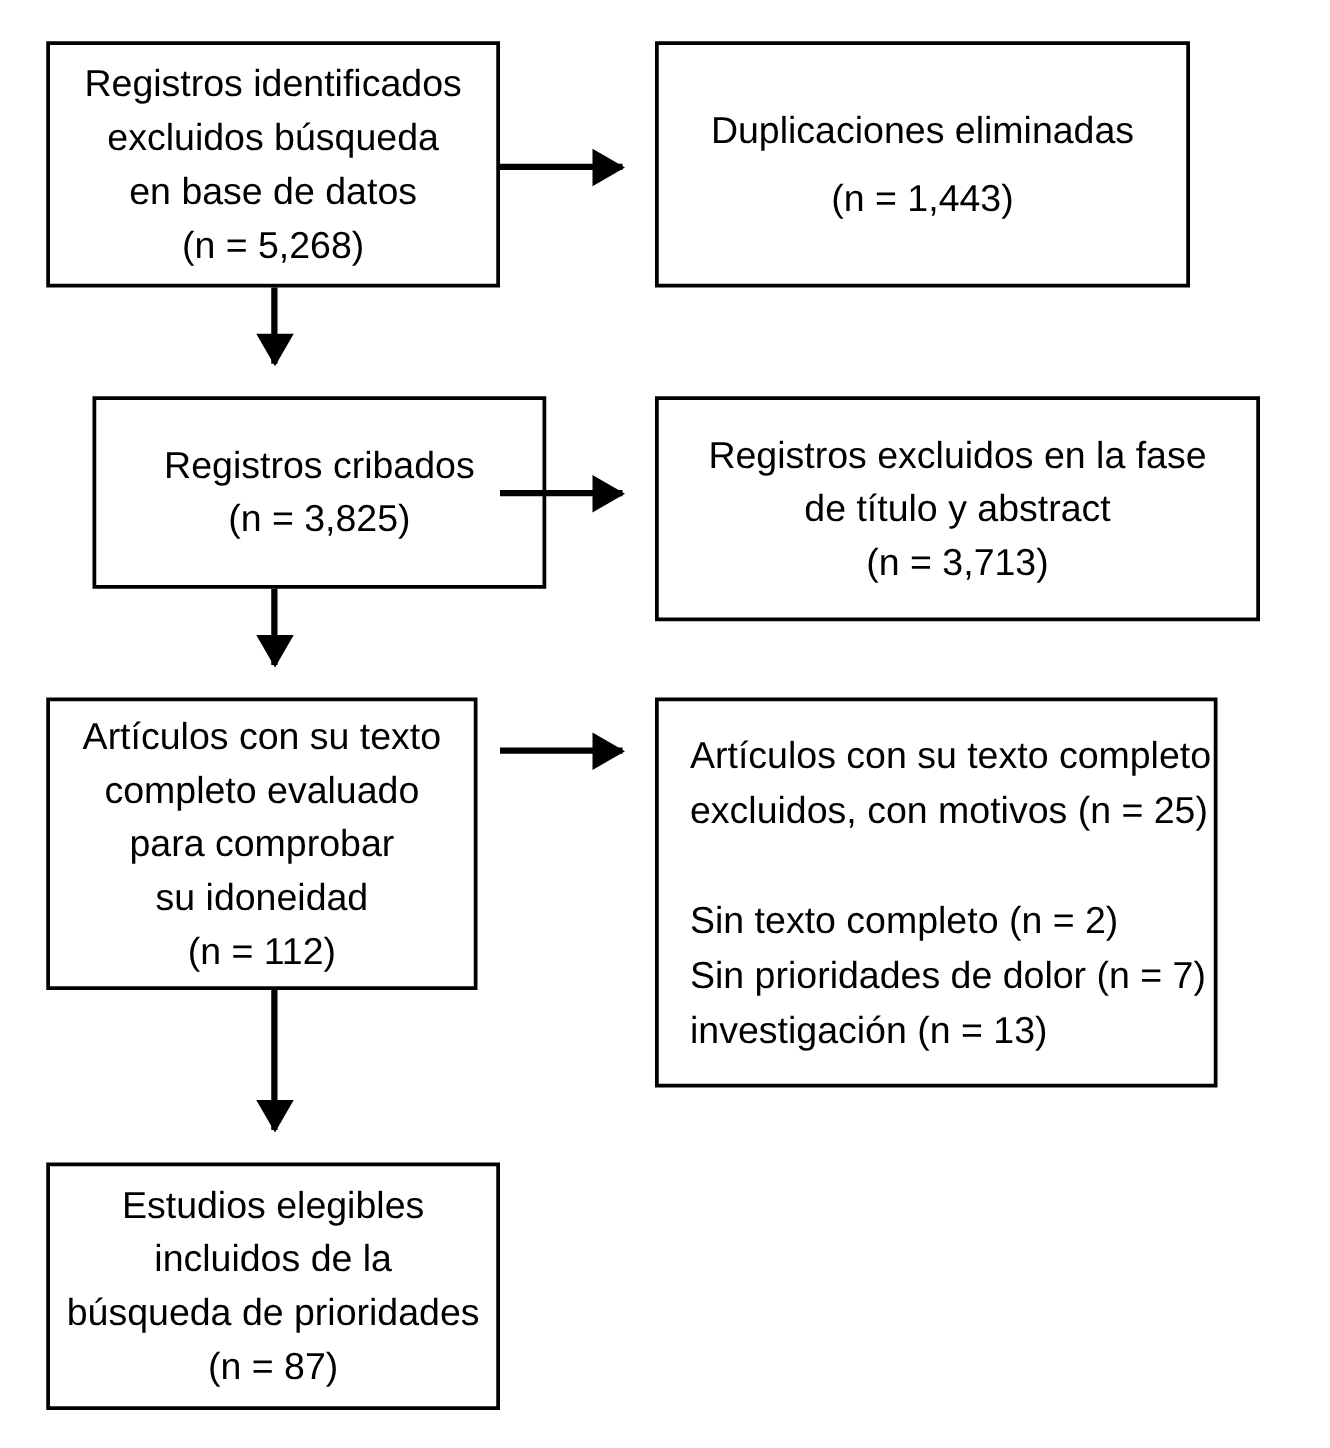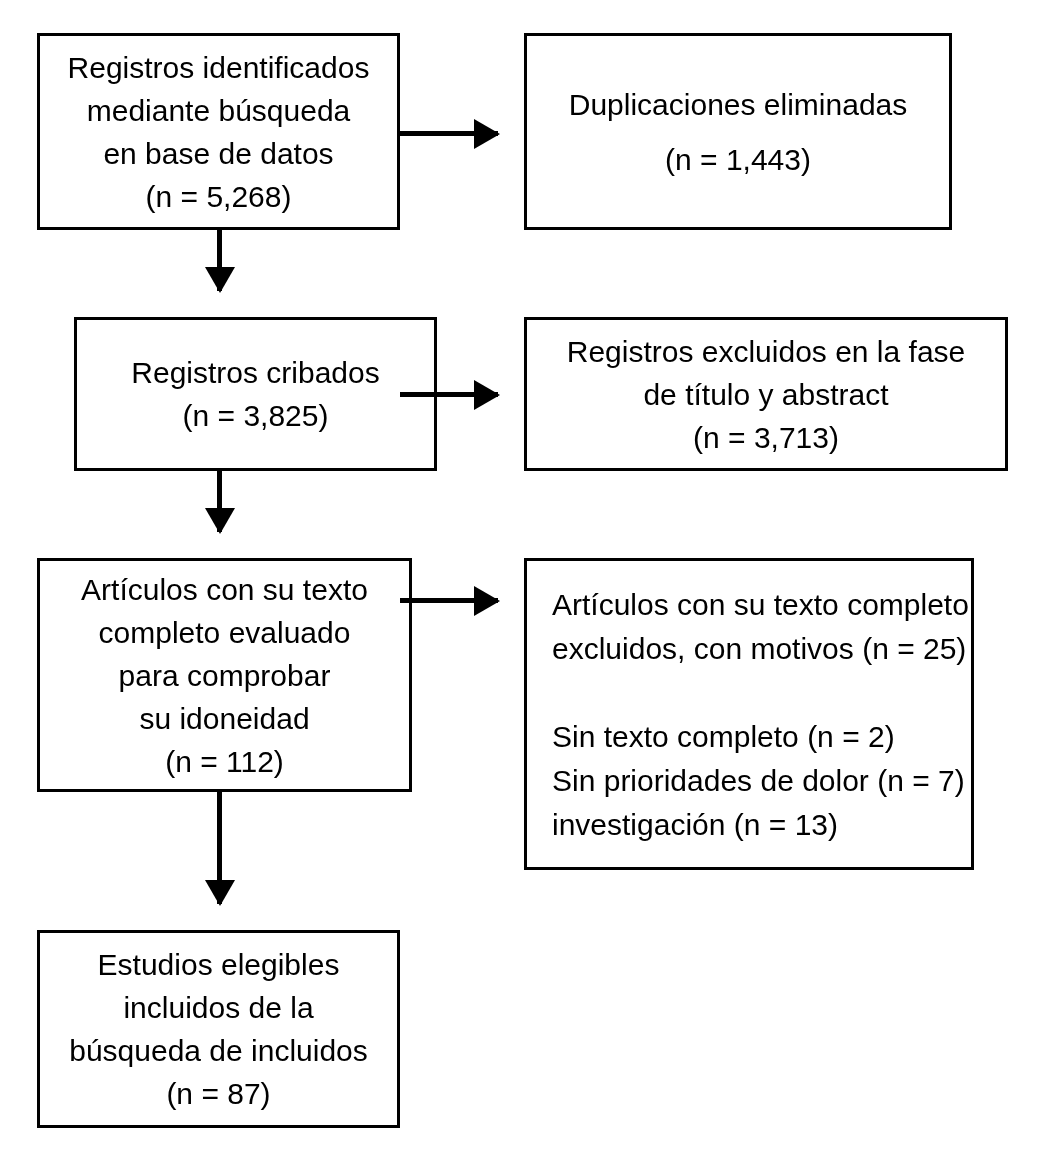--- a/index.html
+++ b/index.html
@@ -42,22 +42,22 @@
     line-height: 44px;
   }
   .box.left-align .line.spacer {
     height: 44px;
   }
 
   
   #box-identified   { left: 37px;  top: 33px;   width: 363px; height: 197px; }
   #box-duplicates   { left: 524px; top: 33px;   width: 428px; height: 197px; gap: 12px; }
   #box-screened     { left: 37px;  top: 317px;  width: 363px; height: 154px; margin-left: 37px; }
-  #box-excluded-ta  { left: 524px; top: 317px;  width: 484px; height: 154px; }
-  #box-fulltext     { left: 37px;  top: 558px;  width: 375px; height: 234px; }
+  #box-excluded-ta  { left: 524px; top: 317px;  width: 484px; height: 180px; }
+  #box-fulltext     { left: 37px;  top: 558px;  width: 345px; height: 234px; }
   #box-excluded-ft  { left: 524px; top: 558px;  width: 450px; height: 312px; }
   #box-included     { left: 37px;  top: 930px;  width: 363px; height: 198px; }
 
   
   .arrow-h {
     position: absolute;
     height: 5px;
     background: #000000;
   }
   .arrow-h::after {
@@ -96,21 +96,21 @@
   #arrow-v-2 { left: 217px; top: 471px; height: 61px; }
   #arrow-v-3 { left: 217px; top: 792px; height: 112px; }
 </style>
 </head>
 <body>
 
 <div id="canvas">
 
   <div class="box" id="box-identified">
     <div class="line">Registros identificados</div>
-    <div class="line">mediante búsqueda</div>
+    <div class="line">excluidos búsqueda</div>
     <div class="line">en base de datos</div>
     <div class="line">(n = 5,268)</div>
   </div>
 
   <div class="box" id="box-duplicates">
     <div class="line">Duplicaciones eliminadas</div>
     <div class="line">(n = 1,443)</div>
   </div>
 
   <div class="box" id="box-screened">
@@ -137,21 +137,21 @@
     <div class="line">excluidos, con motivos (n = 25)</div>
     <div class="line spacer"></div>
     <div class="line">Sin texto completo (n = 2)</div>
     <div class="line">Sin prioridades de dolor (n = 7)</div>
     <div class="line">investigación (n = 13)</div>
   </div>
 
   <div class="box" id="box-included">
     <div class="line">Estudios elegibles</div>
     <div class="line">incluidos de la</div>
-    <div class="line">búsqueda de incluidos</div>
+    <div class="line">búsqueda de prioridades</div>
     <div class="line">(n = 87)</div>
   </div>
 
   <div class="arrow-h" id="arrow-h-1"></div>
   <div class="arrow-h" id="arrow-h-2"></div>
   <div class="arrow-h" id="arrow-h-3"></div>
 
   <div class="arrow-v" id="arrow-v-1"></div>
   <div class="arrow-v" id="arrow-v-2"></div>
   <div class="arrow-v" id="arrow-v-3"></div>

